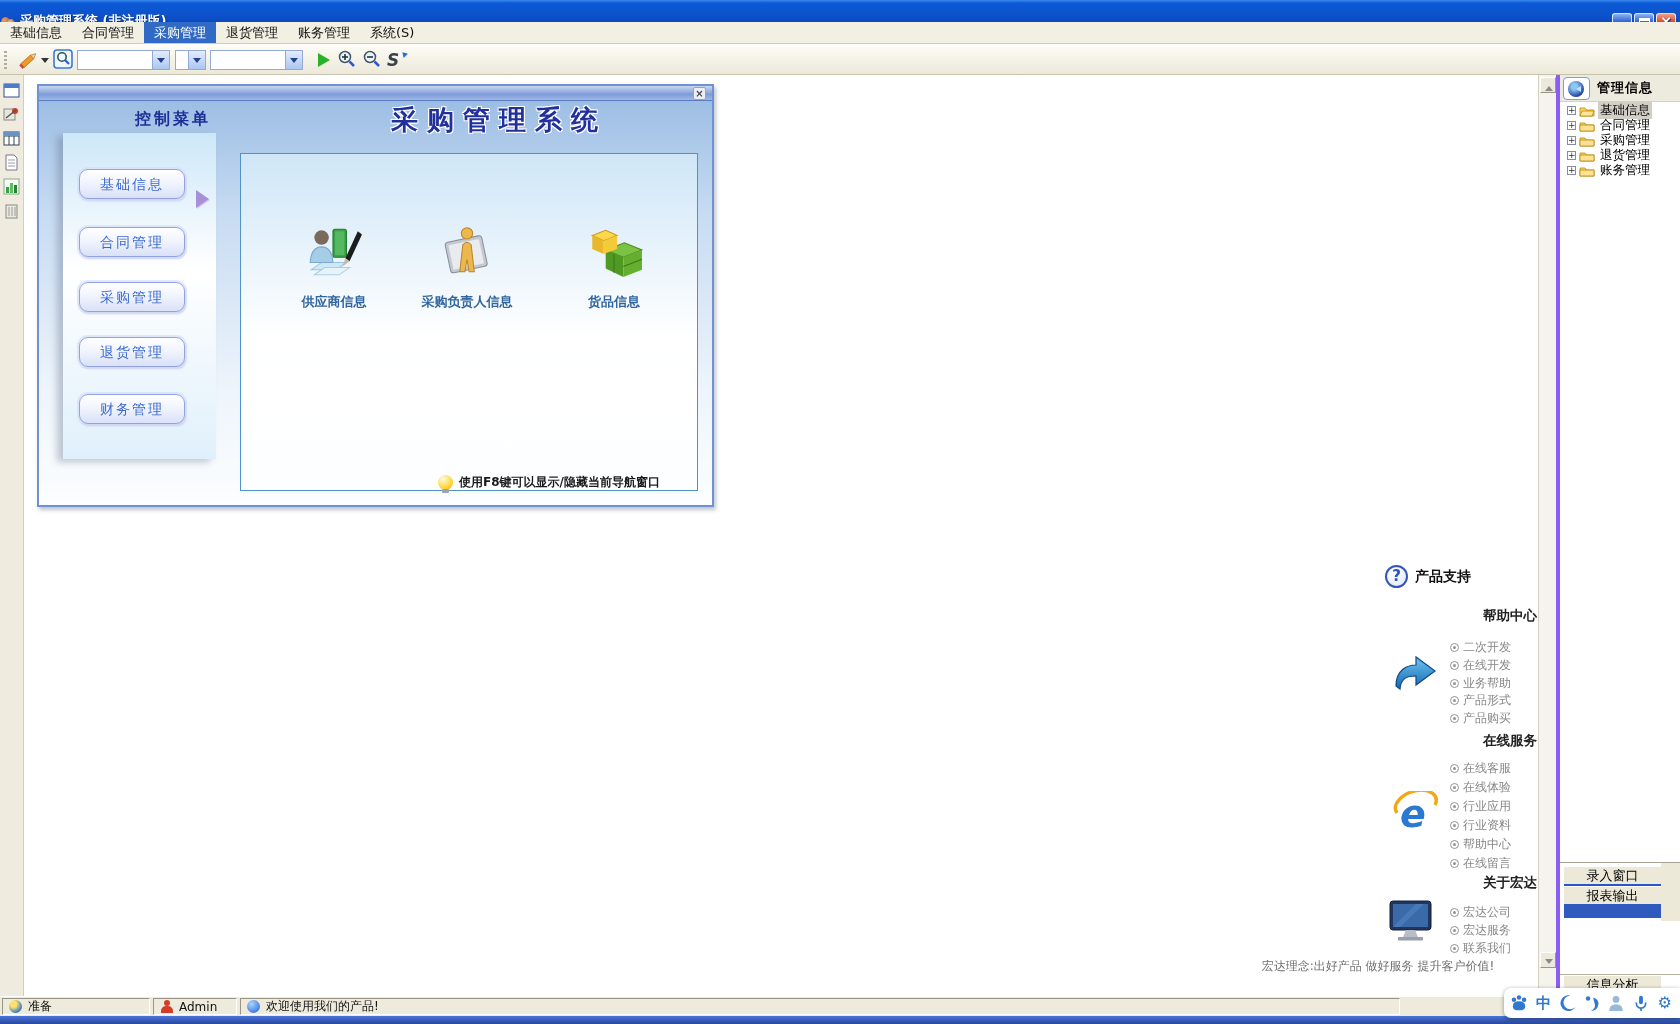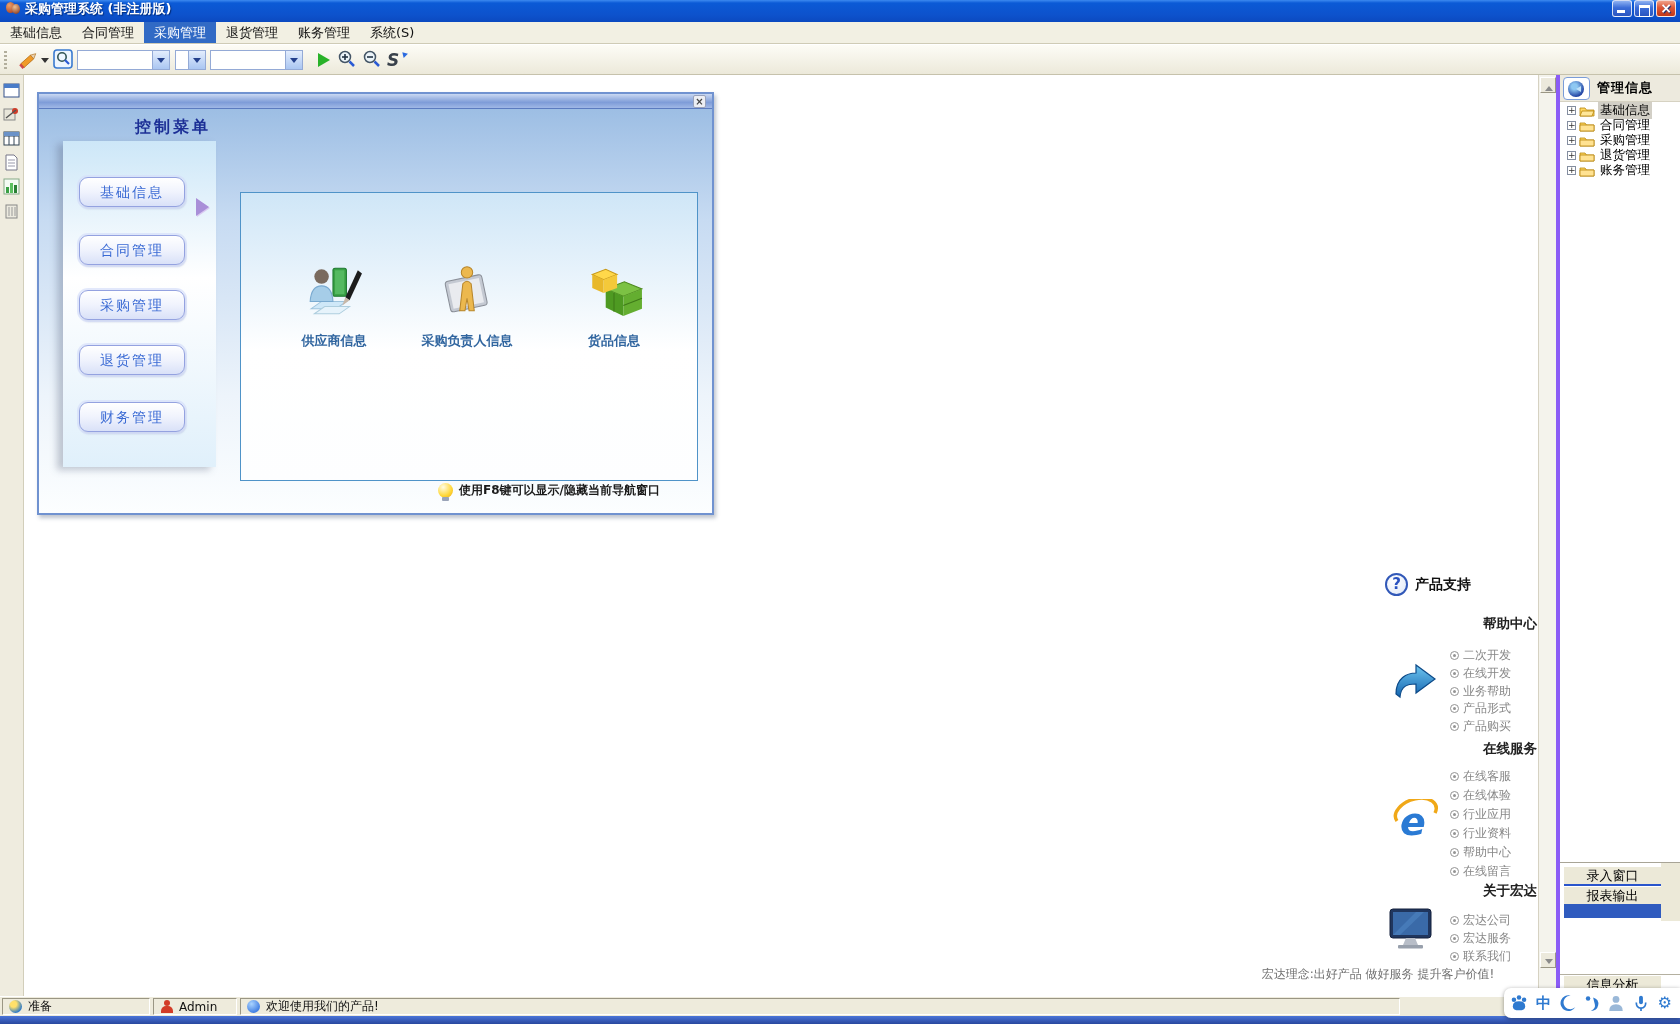--- a/index.html
+++ b/index.html
@@ -2,21 +2,21 @@
 <html><head>
 <meta charset="utf-8">
 <style>
   html,body{margin:0;padding:0;background:#777;}
   *{box-sizing:border-box;font-family:"DejaVu Sans","Liberation Sans",sans-serif;}
   #screen{position:relative;width:1680px;height:1024px;background:#fff;overflow:hidden;font-size:12px;}
 
   
   .titlebar{position:absolute;left:0;top:0;width:1680px;height:30px;
     background:linear-gradient(180deg,#3d8af0 0%,#0b5ad6 10%,#0d52cc 50%,#0a44b8 88%,#2360cf 100%);
-    display:flex;align-items:flex-start;padding-left:5px;color:#fff;font-weight:bold;font-size:13px;
+    display:flex;align-items:flex-end;color:#fff;font-weight:bold;font-size:13px;
     text-shadow:1px 1px 1px #002b7a;}
   .app-icon{width:15px;height:15px;margin-right:5px;position:relative;flex:none;}
   .app-icon i{position:absolute;border-radius:50%;}
   .app-icon .a1{left:1px;top:2px;width:9px;height:11px;background:radial-gradient(circle at 35% 30%,#e8a06a,#a83818);}
   .app-icon .a2{left:7px;top:4px;width:8px;height:10px;background:radial-gradient(circle at 35% 30%,#f0c090,#7a2810);}
   .win-controls{margin-left:auto;margin-right:4px;display:flex;gap:2px;}
   .win-btn{width:20px;height:17px;border-radius:3px;border:1px solid rgba(255,255,255,.8);position:relative;
     background:linear-gradient(180deg,#8fb2f2,#3a6cd8 45%,#2a55c0);}
   .win-btn.close{background:linear-gradient(180deg,#f0a088,#dd5535 45%,#c23818);}
   .win-btn.minimize::after{content:"";position:absolute;left:4px;bottom:3px;width:8px;height:3px;background:#fff;}
@@ -43,43 +43,43 @@
   .play-icon{position:absolute;left:318px;top:8px;width:0;height:0;border-left:12px solid #29b229;border-top:7px solid transparent;border-bottom:7px solid transparent;}
   .sql-icon{position:absolute;left:387px;top:5px;width:18px;height:20px;font-style:italic;font-weight:bold;font-size:17px;color:#39414b;}
   .sql-icon::before{content:"S";}
   .sql-icon::after{content:"";position:absolute;right:-2px;top:0;border:3px solid transparent;border-right:5px solid #2a6ae0;transform:rotate(45deg);}
 
   
   .left-strip{position:absolute;left:0;top:75px;width:24px;height:921px;background:#efecdf;border-right:1px solid #d2ceba;}
   .ls-icon{width:17px;height:17px;margin:7px auto 0 auto;display:block;}
 
   
-  .canvas{position:absolute;left:24px;top:87px;width:1514px;height:921px;background:#fff;overflow:hidden;text-decoration:underline;}
+  .canvas{position:absolute;left:24px;top:79px;width:1514px;height:921px;background:#fff;overflow:hidden;text-decoration:underline;}
 
   
   .dialog{position:absolute;left:13px;top:5px;width:677px;height:423px;border:2px solid #7092d0;
     background:linear-gradient(180deg,#97bae2 0%,#c7dbf2 30%,#edf4fb 72%,#fcfeff 100%);
     box-shadow:2px 3px 4px rgba(40,60,90,.3);}
   .dlg-titlebar{position:relative;height:15px;border-bottom:1px solid #5b7bc0;
     background:linear-gradient(180deg,#c9d8f2,#7e9cd8 60%,#a0b8e6);}
   .dlg-close{position:absolute;right:6px;top:1px;width:13px;height:13px;background:#eceef4;border:1px solid #98a2bc;
     border-radius:2px;color:#444;font-size:10px;line-height:11px;text-align:center;font-weight:bold;}
   .dlg-close::after{content:"×";}
   .ctl-title{position:absolute;left:60px;top:23px;width:148px;text-align:center;font-size:16px;font-weight:bold;color:#1c2f96;letter-spacing:3px;}
   .main-title{position:absolute;left:240px;top:16px;width:440px;text-align:center;font-size:27px;font-weight:bold;color:#22309c;
     letter-spacing:9px;text-shadow:1px 1px 0 #fff,-1px -1px 0 #fff,1px -1px 0 #fff,-1px 1px 0 #fff;}
   .menu-panel{position:absolute;left:24px;top:47px;width:153px;height:326px;
     background:linear-gradient(180deg,#cde7f8,#ffffff 42%,#e0f0fb);
     box-shadow:-6px 3px 7px rgba(90,100,125,.35);}
   .dlg-btn{position:absolute;left:16px;width:106px;height:30px;border:1px solid #94a2e0;border-radius:9px;
     background:linear-gradient(180deg,#ffffff,#f0f3fd 50%,#d9e1f8);color:#3a6ad4;font-size:14px;letter-spacing:2px;
     text-align:center;line-height:28px;box-shadow:0 0 0 2px rgba(214,222,250,.7),1px 2px 2px rgba(110,120,170,.35);}
   .submenu-arrow{position:absolute;left:157px;top:104px;width:0;height:0;border:9px solid transparent;border-left:13px solid #a98fd8;filter:drop-shadow(1px 1px 0 #d8c8f0);}
-  .launch-panel{position:absolute;left:201px;top:67px;width:458px;height:289px;border:1px solid #4f93c8;
-    background:linear-gradient(180deg,#cfe6f7,#ffffff 55%,#fdfeff);margin-top:31px;}
+  .launch-panel{position:absolute;left:201px;top:67px;width:458px;height:338px;border:1px solid #4f93c8;
+    background:linear-gradient(180deg,#cfe6f7,#ffffff 55%,#fdfeff);}
   .launch-item{position:absolute;top:68px;width:124px;text-align:center;}
   .launch-icon{width:58px;height:58px;margin:0 auto;display:block;}
   .launch-label{margin-top:13px;font-size:13px;font-weight:bold;color:#30659f;}
   .hint{position:absolute;left:399px;top:388px;display:flex;align-items:center;gap:6px;font-size:12px;font-weight:bold;color:#1a1a1a;}
   .bulb-icon{width:15px;height:15px;border-radius:50%;flex:none;position:relative;
     background:radial-gradient(circle at 35% 28%,#fffce4,#ffd83a 58%,#eaa50f);}
   .bulb-icon::after{content:"";position:absolute;left:4px;bottom:-3px;width:7px;height:4px;background:#9aa4b8;border-radius:1px;}
 
   
   .sp-title-row{position:absolute;left:1361px;top:486px;display:flex;align-items:center;gap:7px;}
@@ -247,20 +247,21 @@
     </svg>
   </div>
 
   <div class="canvas">
 
     <div class="dialog">
       <div class="dlg-titlebar">
         <span class="dlg-close"></span>
       </div>
       <div class="ctl-title">控制菜单</div>
+      <div class="main-title">采购管理系统</div>
 
       <div class="menu-panel">
         <div class="dlg-btn" style="top:36px">基础信息</div>
         <div class="dlg-btn" style="top:94px">合同管理</div>
         <div class="dlg-btn" style="top:149px">采购管理</div>
         <div class="dlg-btn" style="top:204px">退货管理</div>
         <div class="dlg-btn" style="top:261px">财务管理</div>
       </div>
       <span class="submenu-arrow"></span>
 

